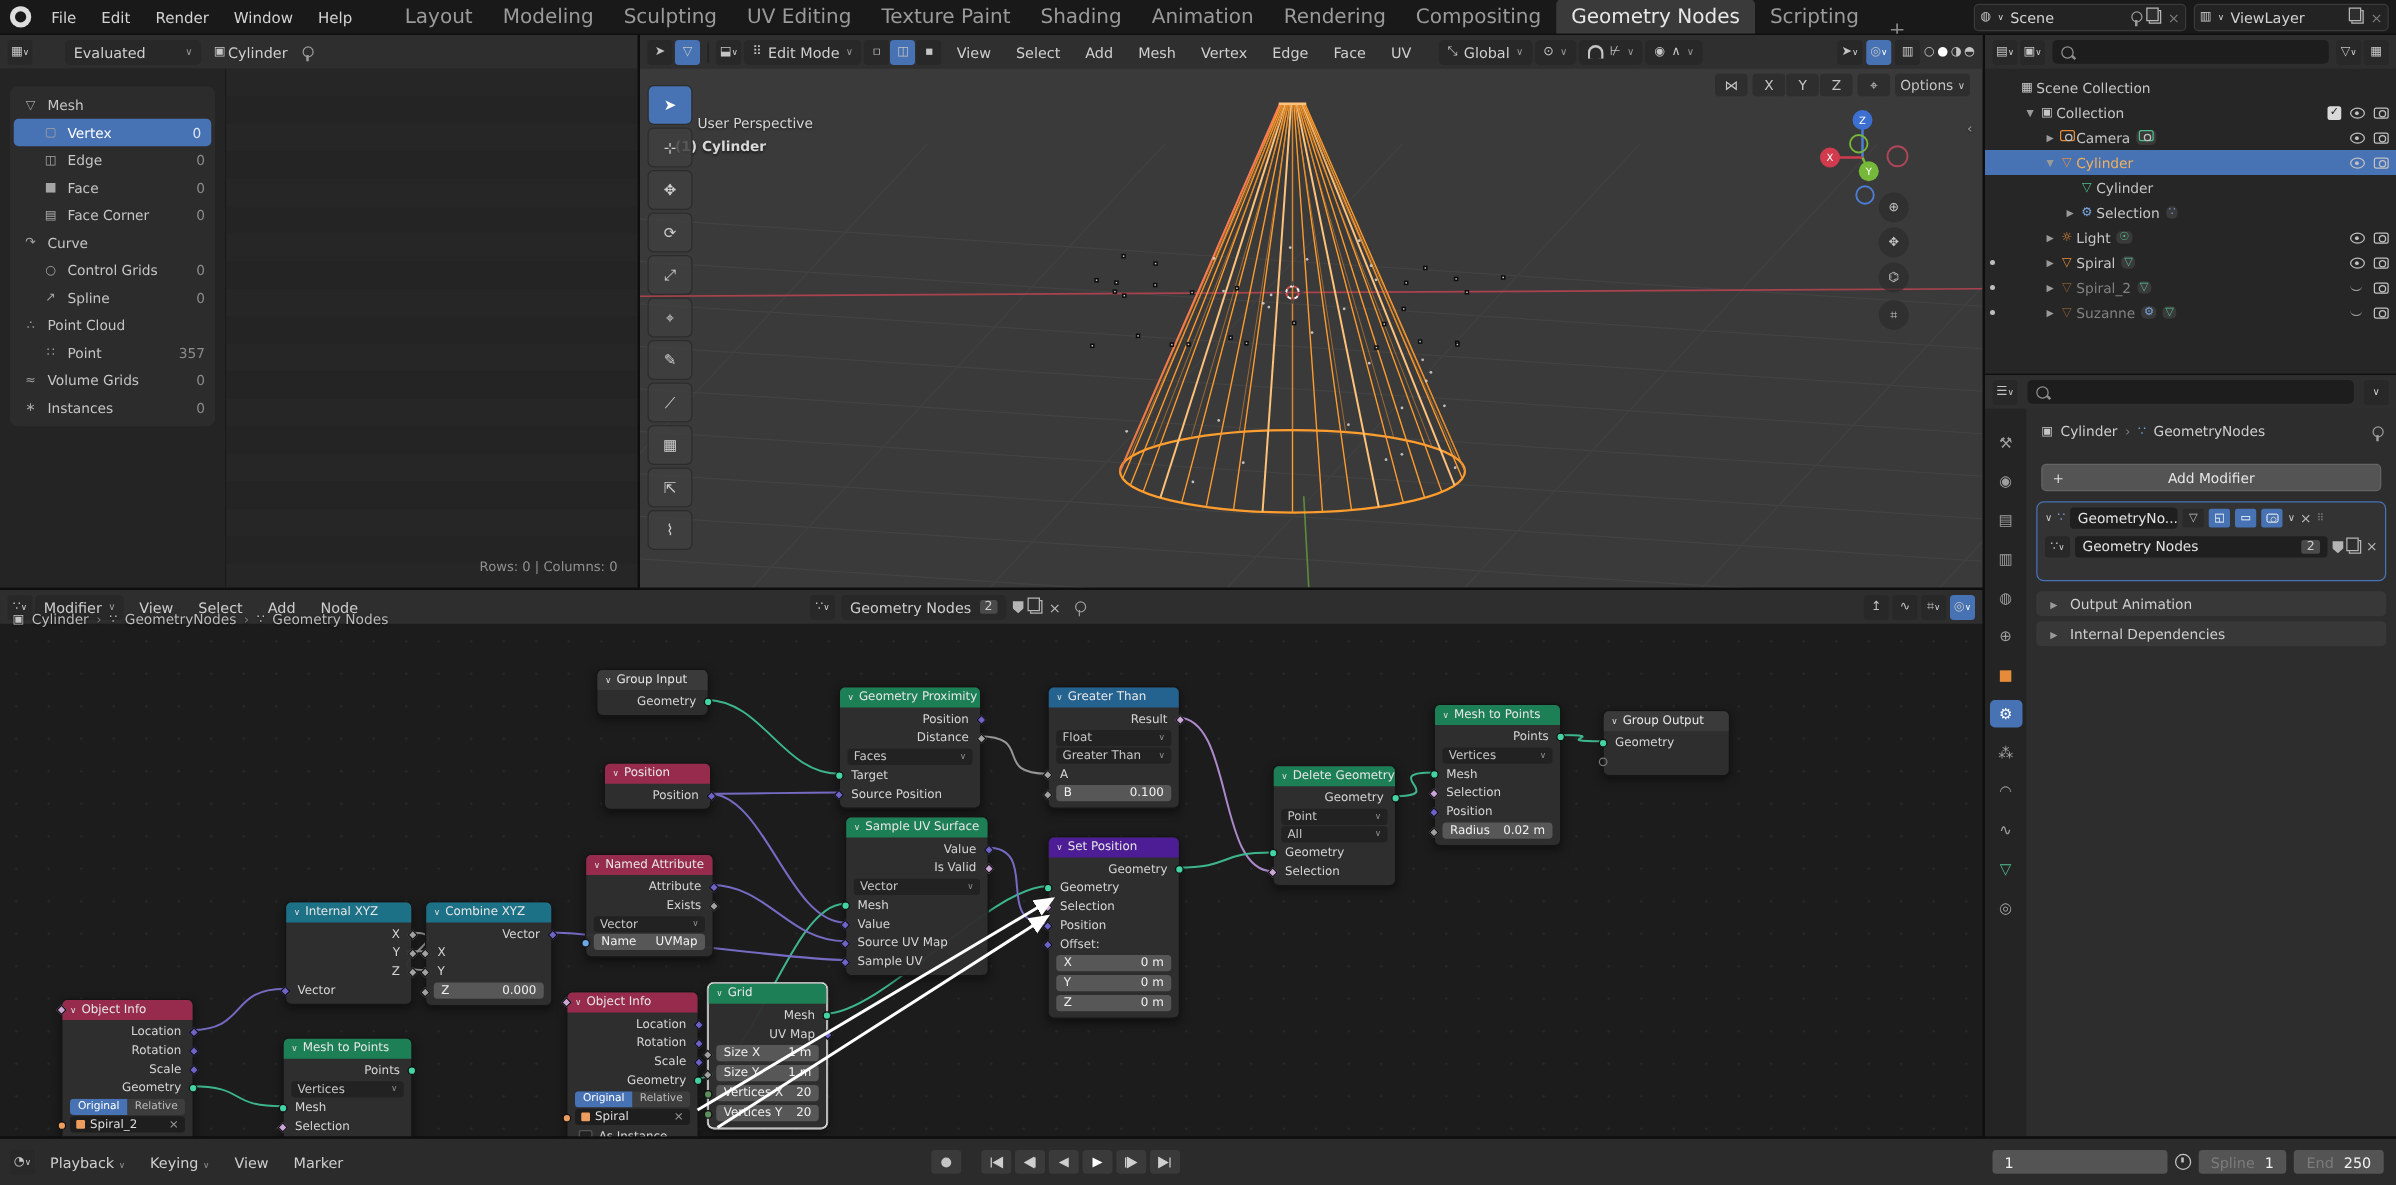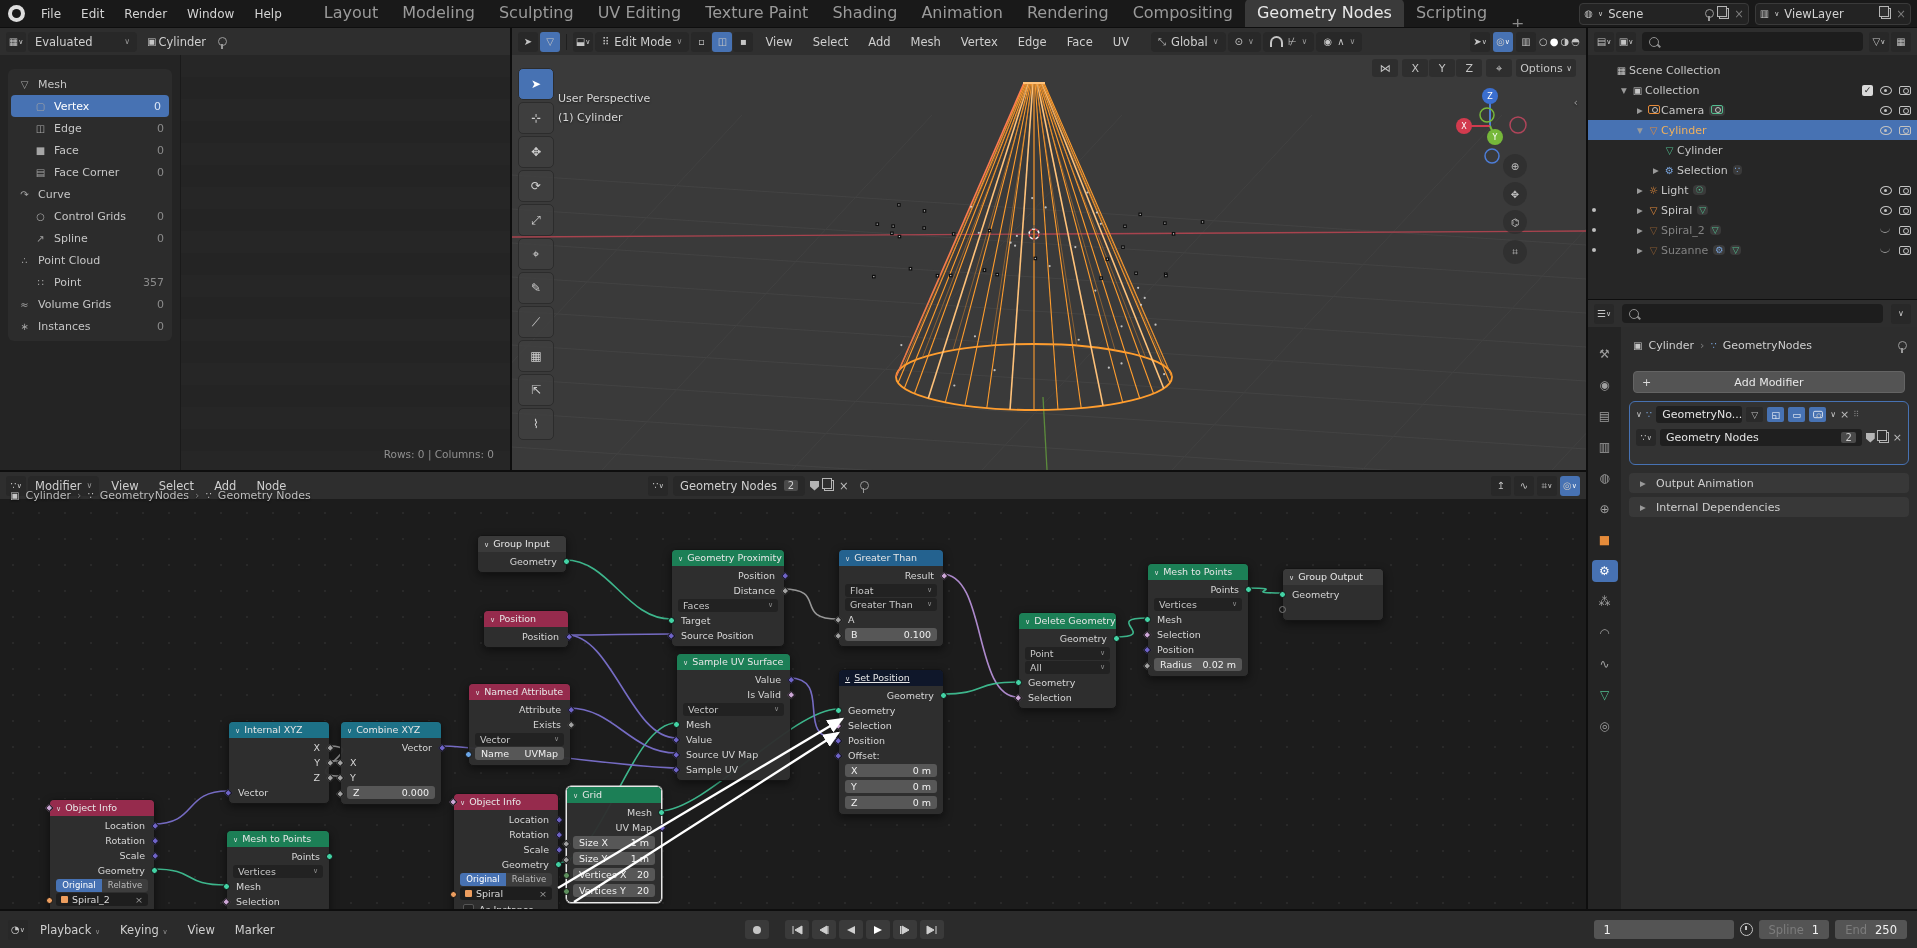--- a/index.html
+++ b/index.html
@@ -177,21 +177,21 @@
       </div>
     </div>
   </div>
 
   <div id="spreadsheet" class="region">
     <div class="ed-header">
       <div class="hbtn">
           <span class="mini">▦</span>
           <span class="car" style="font-size:7px;">∨</span>
         </div>
-      <div class="dd" style="width:95px;">
+      <div class="dd" style="width:95px;margin-left:24px;">
           <span>Evaluated</span>
           <span class="car" style="margin-left:auto;">∨</span>
         </div>
       <span class="mini" style="margin-left:8px;">▣</span>
       <span>Cylinder</span>
       <span class="i-pin" style="margin-left:10px;"></span>
     </div>
     <div id="ss-side">
       <div id="ss-panel">
           <div class="ss-row">
@@ -495,21 +495,21 @@
       <div class="ov-btn">⋈</div>
       <div style="display:flex;gap:1px;" id="vp-axes">
           <div class="ov-btn">X</div>
           <div class="ov-btn">Y</div>
           <div class="ov-btn">Z</div>
         </div>
       <div class="ov-btn">⌖</div>
       <div class="ov-btn"><span>Options</span>&nbsp;<span class="car" style="font-size:8px;">∨</span></div>
     </div>
     <div class="vp-text" style="left:46px;top:64px;">User Perspective</div>
-    <div class="vp-text" style="left:46px;top:83px;">(1) Cylinder</div>
+    <div class="vp-text" style="left:28px;top:83px;font-weight:bold;">(1) Cylinder</div>
     <div id="vp-toolbar">
         <div class="tool on">➤</div>
         <div class="tool">⊹</div>
         <div class="tool">✥</div>
         <div class="tool">⟳</div>
         <div class="tool">⤢</div>
         <div class="tool">⌖</div>
         <div class="tool">✎</div>
         <div class="tool">⟋</div>
         <div class="tool">▦</div>
@@ -864,21 +864,21 @@
             <div class="nrow" style="padding: 0px;">
               <div class="nfield">
                 <span>B</span>
                 <span>0.100</span>
               </div>
               <span class="sock lf dia" style="background: rgb(161, 161, 161);"></span>
             </div>
           </div>
         </div>
         <div class="node" style="left: 838px; top: 169px; width: 104px;">
-          <div class="nhdr" style="background: #0f172a; text-decoration: underline;"><span class="car">∨</span><span>Set Position</span></div>
+          <div class="nhdr" style="background: #4c1d95;"><span class="car">∨</span><span>Set Position</span></div>
           <div class="nbody">
             <div class="nrow out">Geometry<span class="sock rt circ" style="background: rgb(67, 211, 165);"></span></div>
             <div class="nrow ">Geometry<span class="sock lf circ" style="background: rgb(67, 211, 165);"></span></div>
             <div class="nrow ">Selection<span class="sock lf dia" style="background: rgb(204, 166, 214);"></span></div>
             <div class="nrow ">Position<span class="sock lf dia" style="background: rgb(110, 99, 199);"></span></div>
             <div class="nrow ">Offset:<span class="sock lf dia" style="background: rgb(110, 99, 199);"></span></div>
             <div class="nrow" style="padding: 0px;">
               <div class="nfield">
                 <span>X</span>
                 <span>0 m</span>

